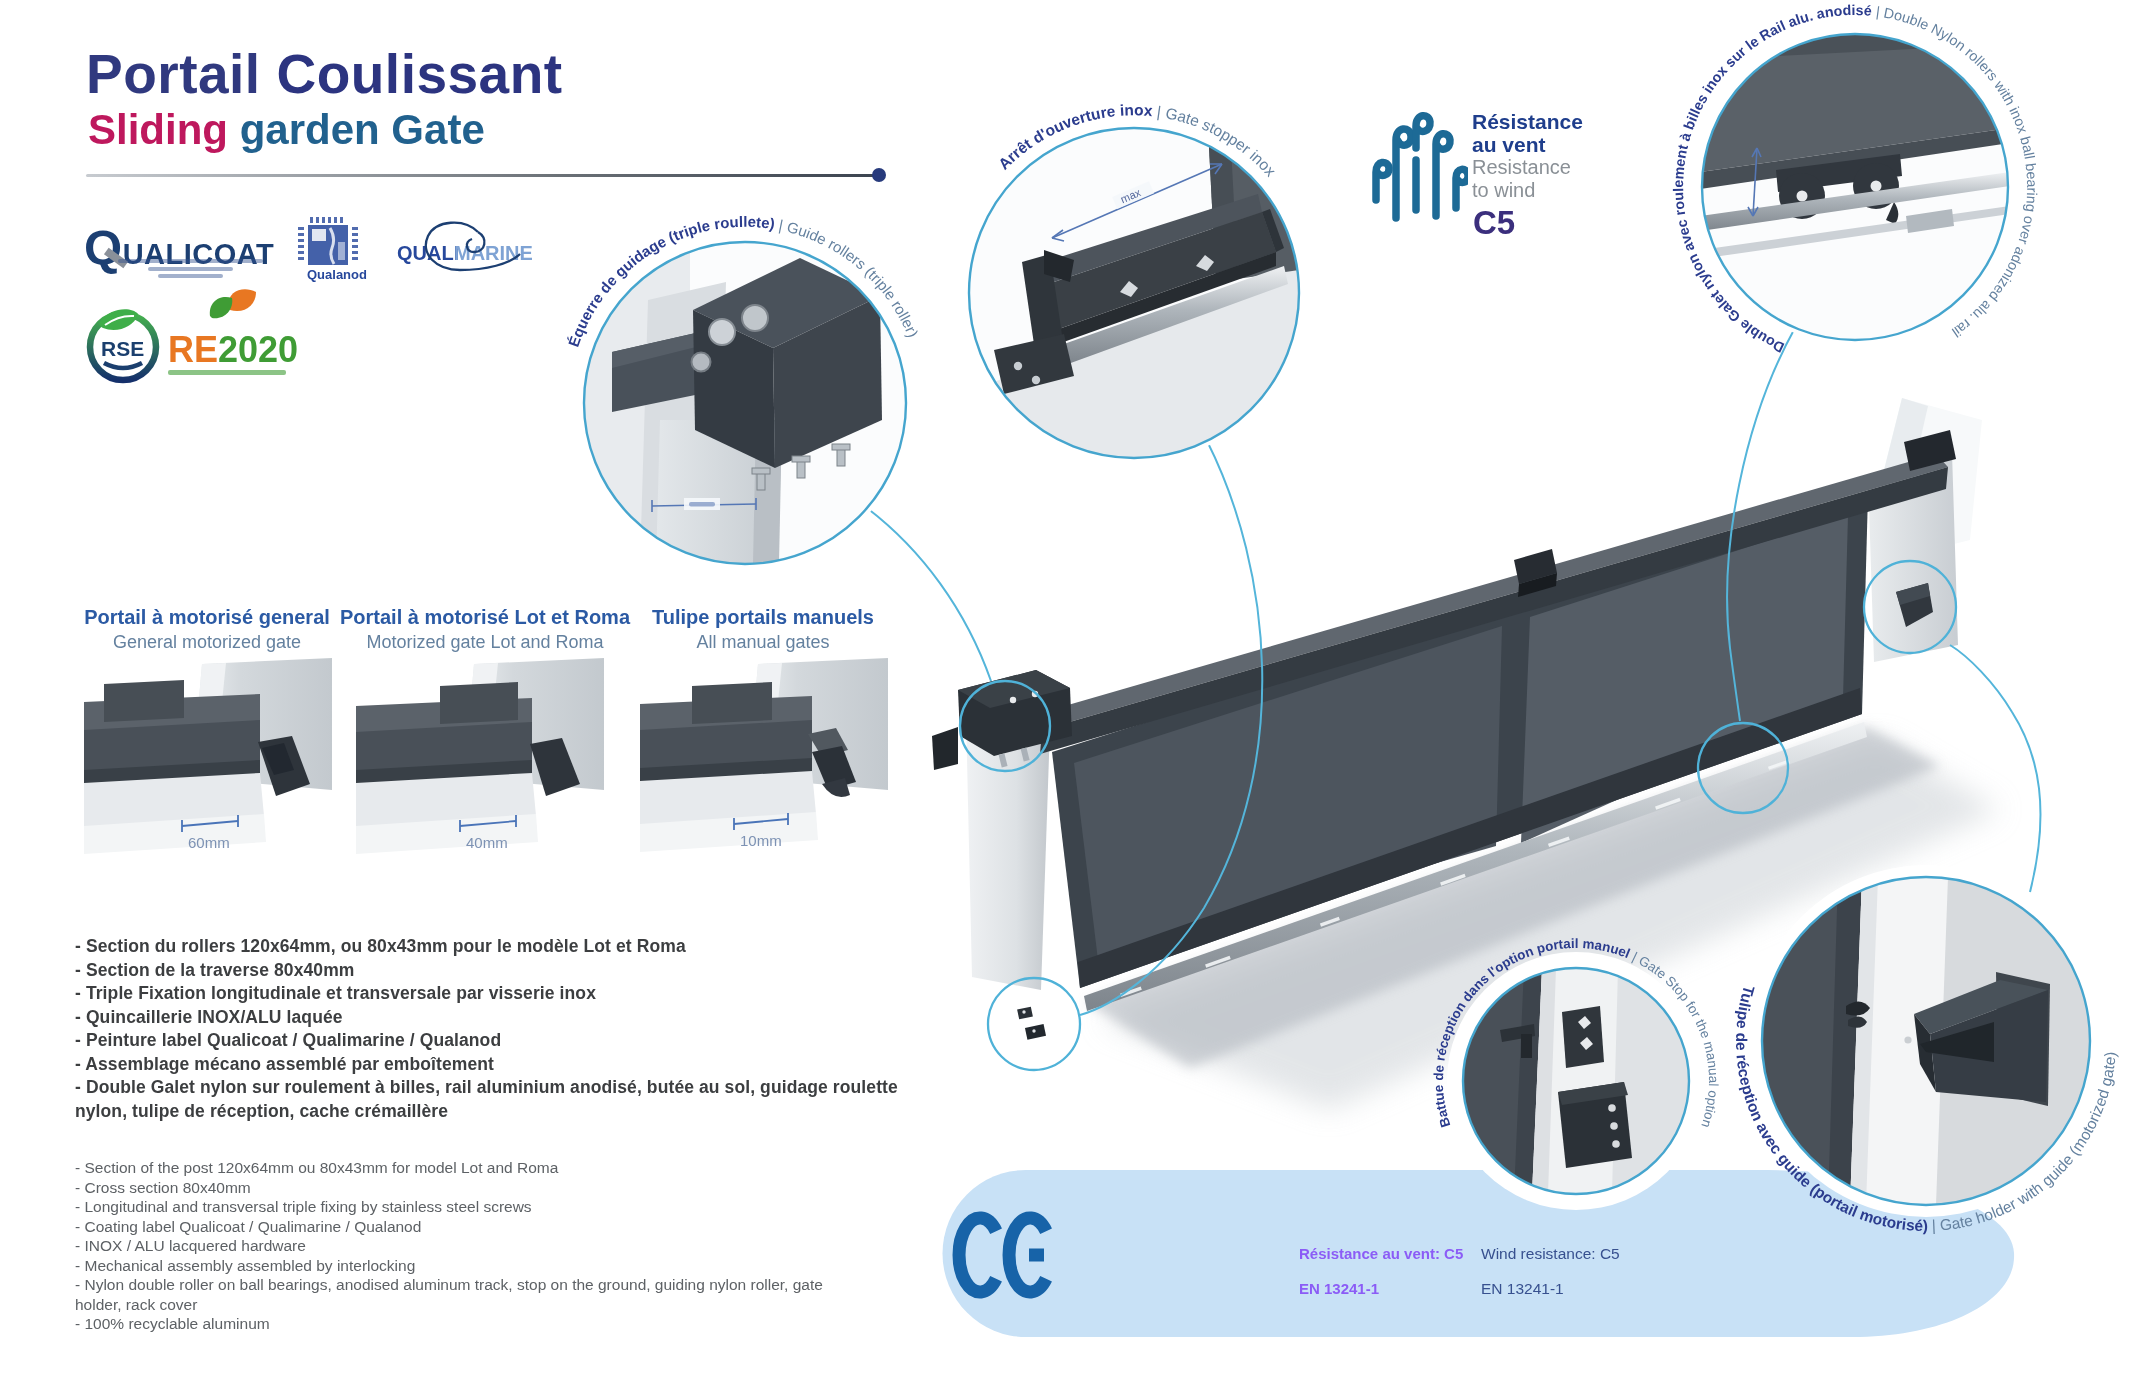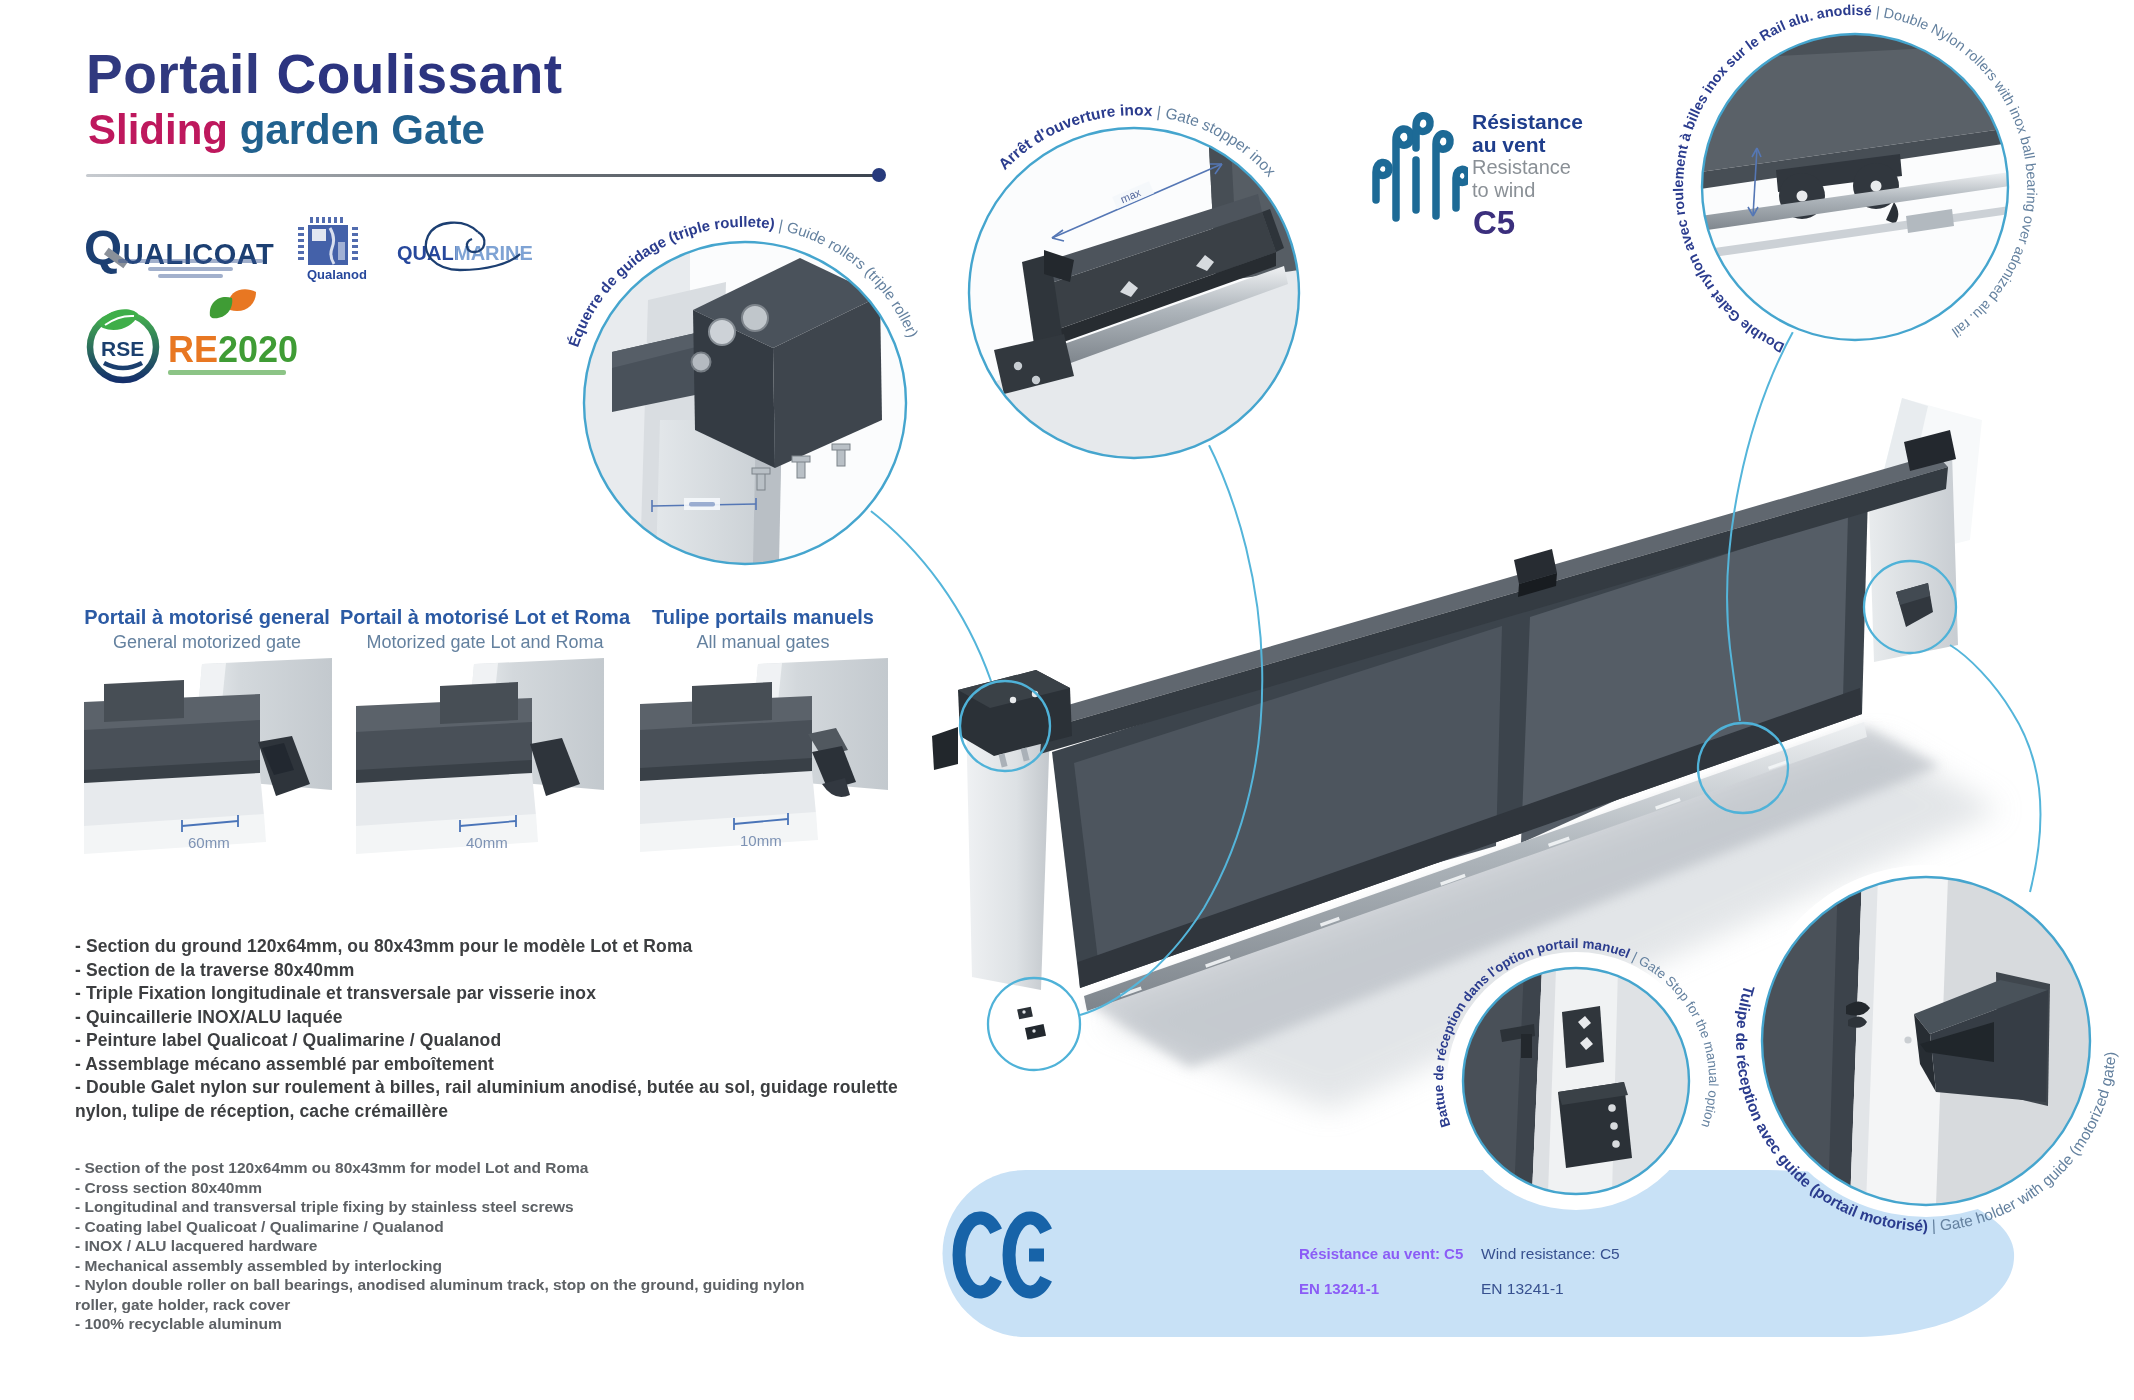--- a/index.html
+++ b/index.html
@@ -28,21 +28,21 @@
   #wind-c5 { left:1473px; top:204px; font-size:33px; font-weight:800; color:#3b2f7d; }
 
   
   .vcap { position:absolute; width:320px; text-align:center; }
   .vcap .fr { display:block; font-size:20px; font-weight:800; color:#2b5aa4; }
   .vcap .en { display:block; font-size:18px; color:#64819f; margin-top:3px; }
 
   
   #specs-fr { left:75px; top:935px; width:850px; font-size:17.5px; font-weight:700;
     color:#3c3e40; line-height:23.5px; letter-spacing:0.1px;}
-  #specs-en { left:75px; top:1158px; width:775px; font-size:15.5px; font-weight:700;
+  #specs-en { left:75px; top:1158px; width:775px; font-size:15.5px; font-weight:400;
     color:#5d6165; line-height:19.5px; }
 
   
   #band-fr { left:1299px; top:1236px; font-size:15px; font-weight:700; color:#8b5cf6; line-height:35px; }
   #band-en { left:1481px; top:1236px; font-size:15.5px; font-weight:400; color:#37508f; line-height:35px; }
 
   text { font-family:"Liberation Sans", sans-serif; }
   .arc-fr { font-weight:700; fill:#2b3c8e; }
   .arc-sep, .arc-en { font-weight:400; fill:#64819f; }
 </style>
@@ -542,21 +542,21 @@
     <polygon points="0,168 176,156 178,184 0,196" fill="#f3f5f6"></polygon>
     <g stroke="#4a74b8" stroke-width="1.8">
         <line x1="94" y1="168" x2="148" y2="163"></line>
         <line x1="94" y1="162" x2="94" y2="174"></line>
         <line x1="148" y1="157" x2="148" y2="169"></line>
       </g>
     <text x="100" y="190" font-size="15" fill="#7d92b4">10mm</text>
   </svg>
 
   <div class="abs" id="specs-fr">
-    <div>- Section du ground 120x64mm, ou 80x43mm pour le modèle Lot et Roma</div>
+    <div>- Section du rollers 120x64mm, ou 80x43mm pour le modèle Lot et Roma</div>
     <div>- Section de la traverse 80x40mm</div>
     <div>- Triple Fixation longitudinale et transversale par visserie inox</div>
     <div>- Quincaillerie INOX/ALU laquée</div>
     <div>- Peinture label Qualicoat / Qualimarine / Qualanod</div>
     <div>- Assemblage mécano assemblé par emboîtement</div>
     <div>- Double Galet nylon sur roulement à billes, rail aluminium anodisé, butée au sol, guidage  roulette nylon, tulipe de réception, cache crémaillère</div>
   </div>
   <div class="abs" id="specs-en">
     <div>- Section of the post 120x64mm ou 80x43mm for model Lot and Roma</div>
     <div>- Cross section 80x40mm</div>

